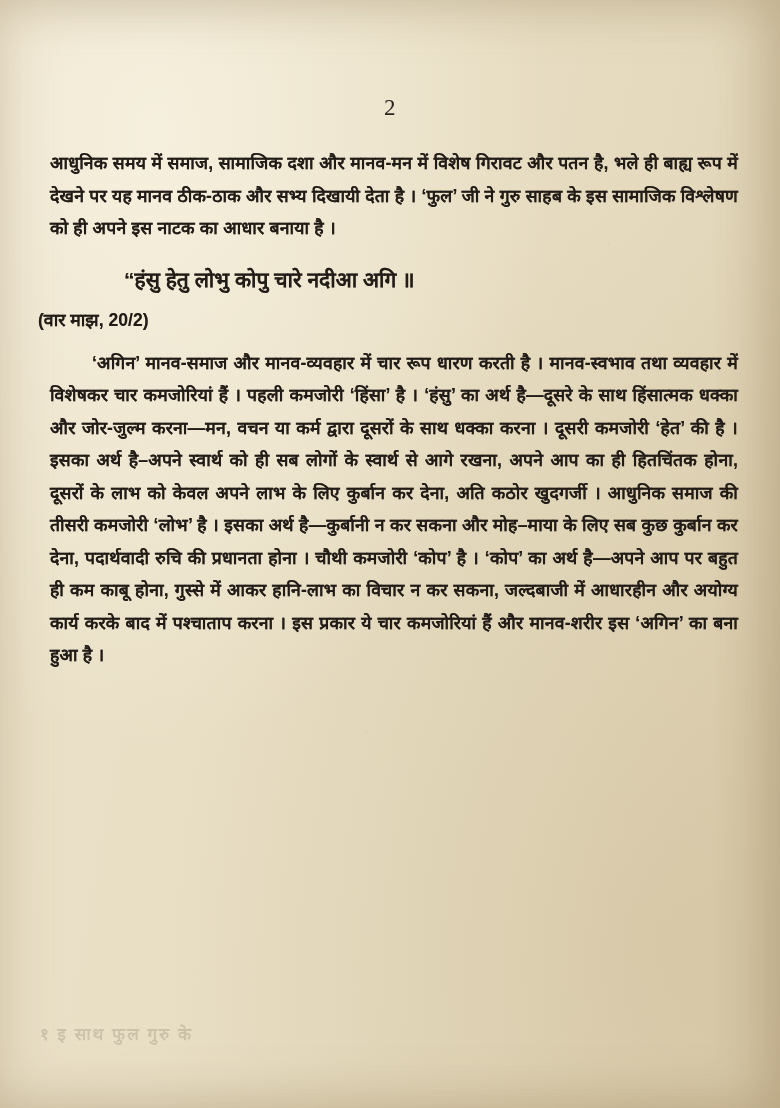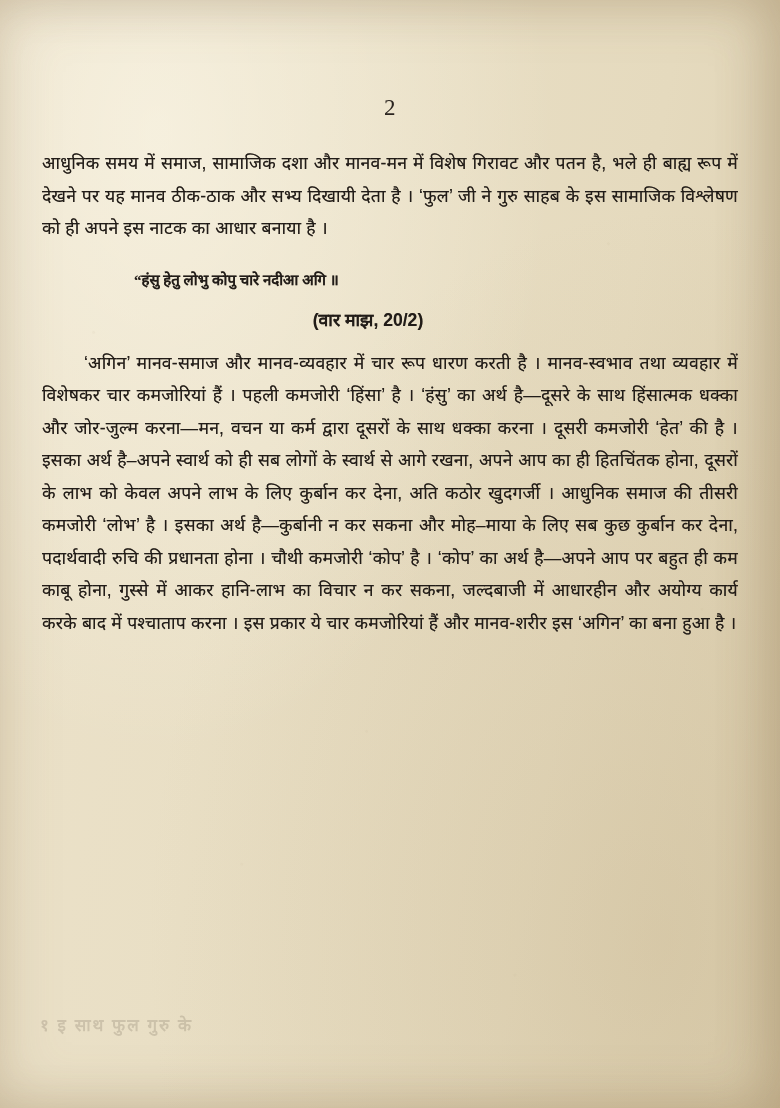--- a/index.html
+++ b/index.html
@@ -61,70 +61,69 @@
     margin-top: 95px;
     letter-spacing: 0.5px;
   }
 
   .body-block {
     margin-top: 26px;
     padding: 0 4px 0 0;
   }
 
   p.para {
-    margin: 0 0 0 4px;
+    margin: 0 0 0 12px;
     color: #211c18;
     font-family: "Liberation Sans", sans-serif;
     font-size: 17.6px;
     line-height: 32.5px;
     text-align: justify;
     text-justify: inter-word;
     letter-spacing: 0.2px;
-    font-weight: 400;
+    font-weight: 700;
     text-shadow: 0 0 0.6px rgba(40,30,20,0.55);
   }
   p.para + p.para {
     margin-top: 12px;
   }
   p.indent {
     text-indent: 42px;
   }
 
   
   .verse {
     margin: 18px 0 0 0;
     padding-left: 86px;
   }
   .verse div {
     color: #211c18;
-    font-family: Liberation Serif, serif;
-    font-size: 15px;
+    font-family: Liberation Sans, sans-serif;
+    font-size: 21px;
     line-height: 34px;
     font-weight: 600;
     white-space: nowrap;
     text-shadow: 0 0 0.6px rgba(40,30,20,0.5);
-    margin-left: 10px;
   }
   .citation {
     margin: 10px 40px 0 0;
-    text-align: center;
+    text-align: left;
     color: #211c18;
     font-family: "Liberation Sans", sans-serif;
     font-size: 17.6px;
     font-weight: 600;
     text-shadow: 0 0 0.6px rgba(40,30,20,0.5);
   }
 
   .tail-gap { height: 16px; }
 
   
   .bleed {
     position: absolute;
     left: 40px;
-    bottom: 69px;
+    bottom: 60px;
     width: 690px;
     height: 26px;
     opacity: 0.16;
     color: #3a2f22;
     font-family: "Liberation Sans", sans-serif;
     font-size: 17px;
     font-weight: 600;
     letter-spacing: 2px;
     filter: blur(0.6px);
     pointer-events: none;

